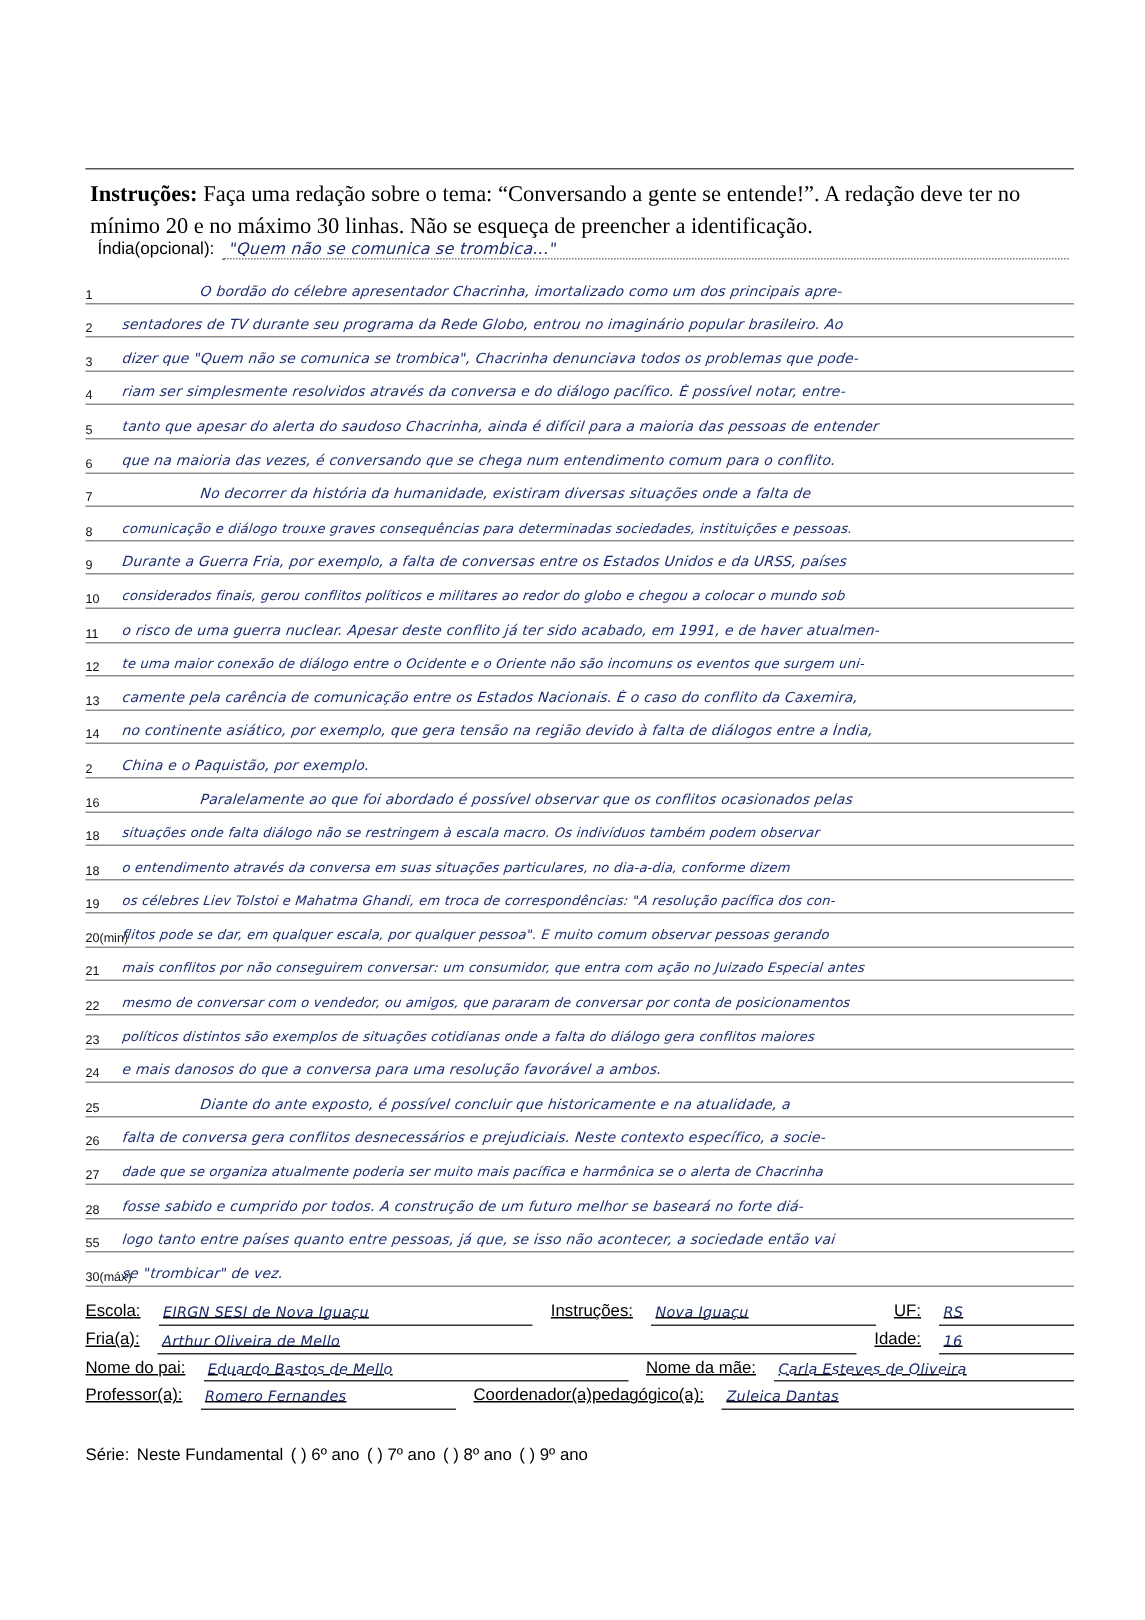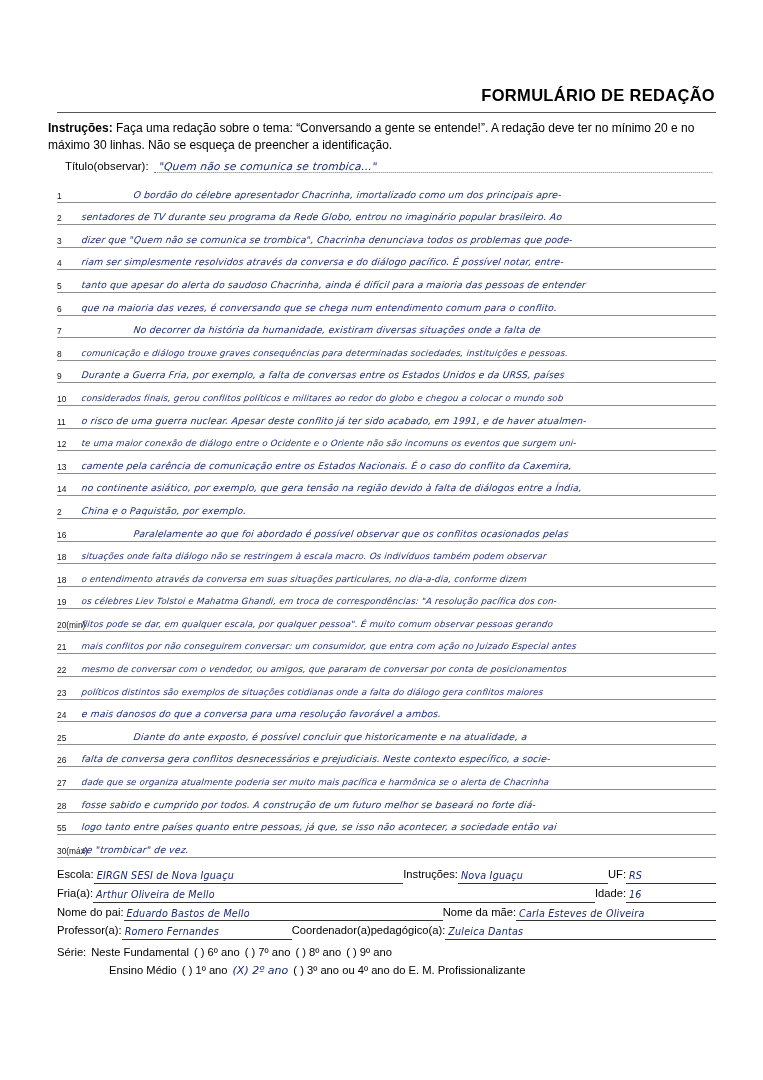--- a/index.html
+++ b/index.html
@@ -30,25 +30,26 @@
   }
   .rule {
     position: absolute;
     left: 57px;
     right: 47px;
     top: 112px;
     border-top: 1px solid #555;
   }
   .instructions {
     position: absolute;
-    left: 48px;
+    left: 60px;
     right: 50px;
     top: 120px;
-    font-size: 12px;
+    font-size: 15px;
     line-height: 1.42;
+    font-family: Liberation Serif, serif;
   }
   .instructions b { font-weight: bold; }
   .title-line {
     position: absolute;
     left: 65px;
     right: 50px;
     top: 160px;
     font-size: 11.4px;
     display: flex;
     align-items: baseline;
@@ -118,71 +119,71 @@
     position: absolute;
     left: 57px;
     right: 47px;
     top: 866px;
     font-size: 11.2px;
     line-height: 1.5;
   }
   .frow {
     display: flex;
     align-items: baseline;
-    gap: 0;
+    gap: 12px;
     margin-bottom: 1px;
+    text-decoration: underline;
   }
   .flabel { white-space: nowrap; }
   .fill {
     flex: 1;
     border-bottom: 1px solid #333;
     position: relative;
     min-height: 14px;
   }
   .fill .hand {
     position: relative;
     top: 1px;
     font-size: 9.6px;
     padding-left: 3px;
   }
   .fixed-w-90 { flex: 0 0 90px; }
   .fixed-w-150 { flex: 0 0 150px; }
   .fixed-w-170 { flex: 0 0 170px; }
   .fixed-w-200 { flex: 0 0 200px; }
   .serie-block {
-    margin-top: 4px;
+    margin-top: 22px;
     font-size: 11.2px;
     line-height: 1.55;
   }
   .serie-row { display: flex; gap: 5px; align-items: baseline; }
   .serie-label { white-space: nowrap; }
   .opt { white-space: nowrap; }
   .mark {
     font-family: "DejaVu Sans", sans-serif;
     font-style: italic;
     color: #1b2c70;
     font-size: 11px;
   }
   .indent-eja { padding-left: 52px; }
 </style>
 </head>
 <body>
 
 <div class="page">
 
-  <div class="title-bar">FORMULÁRIO DE REDAÇÃO</div>
   <div class="rule"></div>
 
   <div class="instructions">
     <b>Instruções:</b>
     <span>Faça uma redação sobre o tema: “Conversando a gente se entende!”. A redação deve ter no mínimo 20 e no máximo 30 linhas. Não se esqueça de preencher a identificação.</span>
   </div>
 
   <div class="title-line">
-    <span>Título(observar):</span>
+    <span>Índia(opcional):</span>
     <span class="hand title-hand">"Quem não se comunica se trombica..."</span>
   </div>
 
   <div class="lines">
 
     <div class="line-row">
       <span class="line-num">1</span>
       <span class="line-text indent">O bordão do célebre apresentador Chacrinha, imortalizado como um dos principais apre-</span>
     </div>
     <div class="line-row">
@@ -368,32 +369,17 @@
         <span class="opt">
           <span>( )</span>
           <span>8º ano</span>
         </span>
         <span class="opt">
           <span>( )</span>
           <span>9º ano</span>
         </span>
       </div>
 
-      <div class="serie-row indent-eja">
-        <span class="serie-label">Ensino Médio</span>
-        <span class="opt">
-          <span>( )</span>
-          <span>1º ano</span>
-        </span>
-        <span class="opt mark">
-          <span>(X)</span>
-          <span>2º ano</span>
-        </span>
-        <span class="opt">
-          <span>( )</span>
-          <span>3º ano ou 4º ano do E. M. Profissionalizante</span>
-        </span>
-      </div>
 
     </div>
 
   </div>
 </div>
 
 </body></html>

